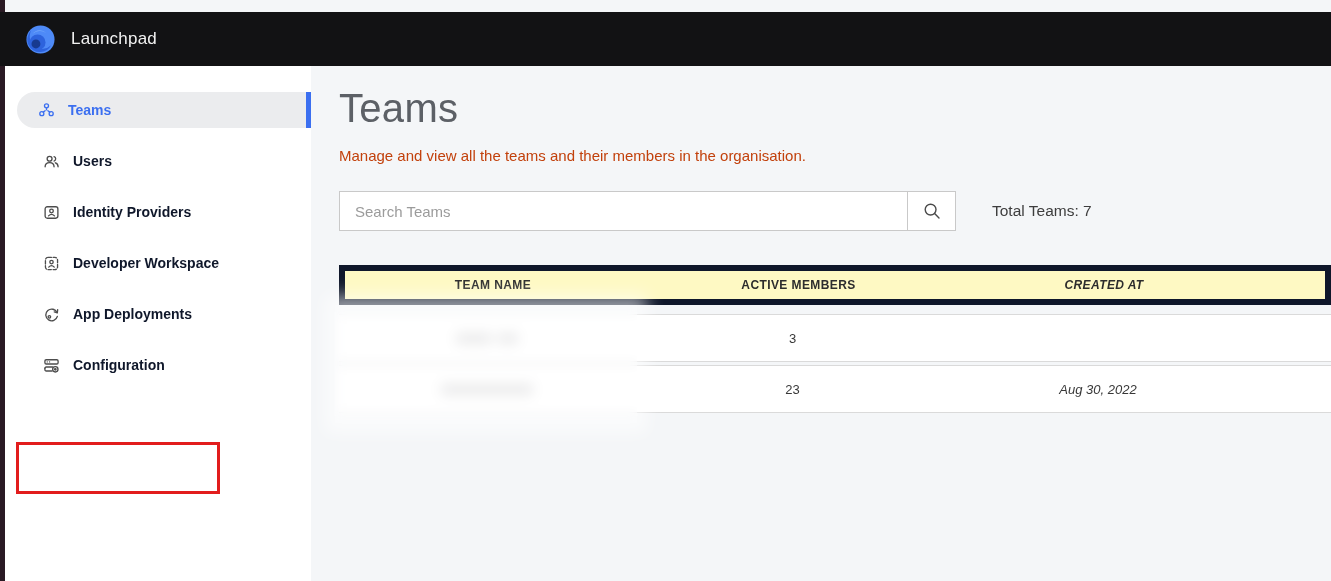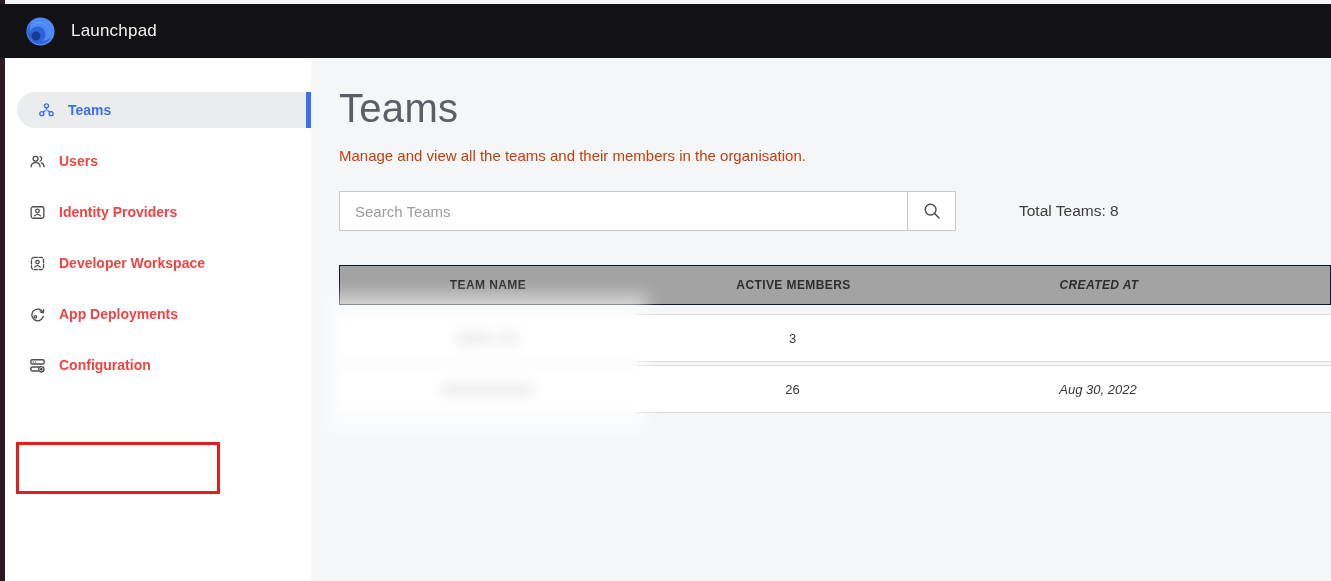--- a/index.html
+++ b/index.html
@@ -6,21 +6,21 @@
   html, body {
     width: 1331px; height: 581px;
     font-family: "Liberation Sans", sans-serif;
     background: #f4f6f8;
     overflow: hidden;
     position: relative;
   }
 
   
   .topbar {
-    position: absolute; top: 4px; left: 0; right: 0; height: 54px;
+    position: absolute; top: 12px; left: 0; right: 0; height: 54px;
     background: #121214;
     display: flex; align-items: center;
     padding-left: 25px;
     z-index: 20;
   }
   .logo { width: 31px; height: 31px; display: block; }
   .topbar-title {
     color: #f2f2f2; font-size: 17px; font-weight: 500;
     margin-left: 15px; letter-spacing: .2px;
   }
@@ -34,22 +34,22 @@
   
   .sidebar {
     position: absolute; left: 5px; top: 54px; width: 306px; bottom: 0;
     background: #ffffff;
     padding-top: 38px;
     z-index: 5;
   }
   .nav-item {
     height: 36px; margin-bottom: 15px;
     display: flex; align-items: center;
-    padding-left: 24px;
-    color: #ef4444; font-size: 14px; font-weight: 700;
+    padding-left: 38px;
+    color: #0f172a; font-size: 14px; font-weight: 700;
     cursor: pointer;
     position: relative;
   }
   .nav-item .nav-icon {
     width: 17px; height: 17px; margin-right: 13px;
     display: inline-flex; align-items: center; justify-content: center;
     color: #4d4d4d; flex: none;
   }
   .nav-item.active {
     background: #ebecee;
@@ -76,21 +76,21 @@
     position: absolute; left: 311px; top: 54px; right: 0; bottom: 0;
     padding: 32px 0 0 28px;
   }
   .page-title {
     font-size: 40px; font-weight: 400; color: #5c6066; letter-spacing: .3px;
   }
   .page-subtitle {
     margin-top: 16px; font-size: 15px; color: #c2410c;
   }
 
-  .search-row { margin-top: 27px; display: flex; align-items: center; gap: 27px; }
+  .search-row { margin-top: 27px; display: flex; align-items: center; }
   .search-wrap { display: flex; height: 40px; }
   .search-input {
     width: 568px; height: 40px;
     border: 1px solid #c9c9c9; border-right: none;
     background: #fff; padding: 0 15px;
     font-size: 15px; color: #333;
     font-family: "Liberation Sans", sans-serif;
     outline: none;
   }
   .search-input::placeholder { color: #9b9b9b; }
@@ -98,22 +98,22 @@
     width: 49px; height: 40px;
     border: 1px solid #c9c9c9; background: #fff;
     display: flex; align-items: center; justify-content: center;
     cursor: pointer; color: #4a4a4a;
   }
   .total-teams { margin-left: 36px; font-size: 15.5px; color: #3d3d3d; }
 
   
   .table { margin-top: 34px; width: 992px; }
   .thead {
-    height: 40px; background: #a3a3a3;
-    border: 1px solid #0f172a;
+    height: 40px; background: #fef9c3;
+    border: 6px solid #0f172a;
     display: flex; align-items: center;
   }
   .col { text-align: center; }
   .col-name    { width: 296px; flex: none; }
   .col-members { width: 315px; flex: none; }
   .col-created { width: 296px; flex: none; font-style: italic; }
   .col-extra   { flex: 1; }
   .th {
     font-size: 12px; font-weight: 700; color: #2d2d2d; letter-spacing: .4px;
   }
@@ -241,21 +241,21 @@
   <div class="search-row">
     <div class="search-wrap">
       <input class="search-input" type="text" placeholder="Search Teams" style="">
       <button class="search-btn">
         <svg class="ic" viewBox="0 0 20 20" width="20" height="20" style="stroke-width:1.4">
           <circle cx="8.6" cy="8.6" r="5.4"></circle>
           <path d="M12.6 12.6 L17 17"></path>
         </svg>
       </button>
     </div>
-    <div class="total-teams">Total Teams: 8</div>
+    <div class="total-teams">Total Teams: 7</div>
   </div>
 
   <div class="table">
     <div class="thead">
       <div class="col col-name th">TEAM NAME</div>
       <div class="col col-members th">ACTIVE MEMBERS</div>
       <div class="col col-created th">CREATED AT</div>
       <div class="col col-extra"></div>
     </div>
 
@@ -267,21 +267,21 @@
           <span class="blob" style="width:20px"></span>
         </div>
         <div class="col col-members">3</div>
         <div class="col col-extra"></div>
       </div>
 
       <div class="trow">
         <div class="col col-name name-cell">
           <span class="blob" style="width:92px"></span>
         </div>
-        <div class="col col-members">26</div>
+        <div class="col col-members">23</div>
         <div class="col col-created">Aug 30, 2022</div>
         <div class="col col-extra"></div>
       </div>
 
       <div class="blur-overlay"></div>
     </div>
   </div>
 
 </div>
 

